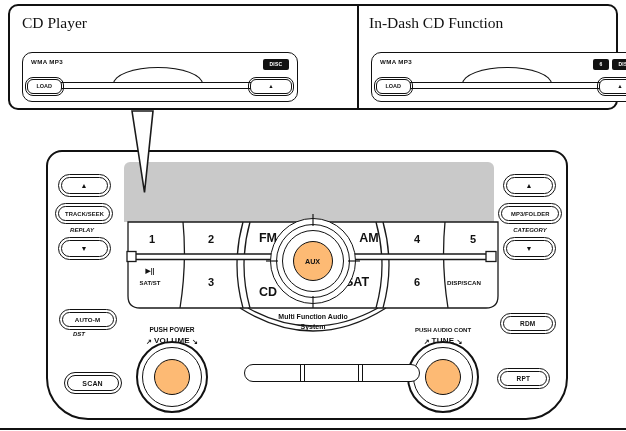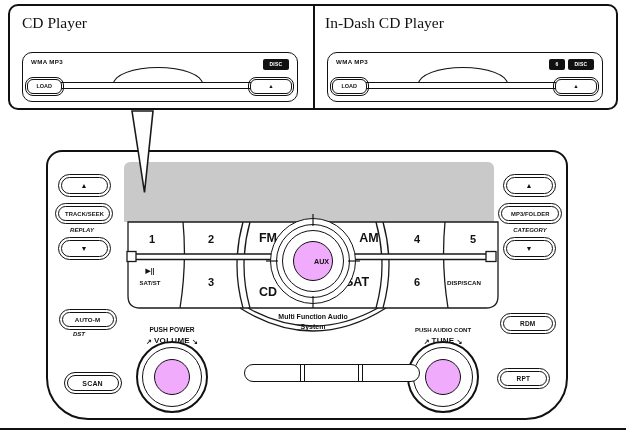--- a/index.html
+++ b/index.html
@@ -2,21 +2,21 @@
 <html><head>
 <meta charset="utf-8">
 <style>
   html,body{margin:0;padding:0;background:#fff;}
   .stage{position:relative;width:626px;height:431px;background:#fff;overflow:hidden;
          font-family:"Liberation Sans",sans-serif;color:#111;}
   svg.layer{position:absolute;left:0;top:0;pointer-events:none;}
 
   
   .callout{position:absolute;left:8px;top:4px;width:610px;height:106px;border:2.4px solid #111;
-           border-radius:10px;background:#fff;display:flex;box-sizing:border-box;}
+           border-radius:10px;background:#fff;display:flex;box-sizing:border-box;gap:44px;}
   .cell{position:relative;flex:0 0 303px;height:100%;}
   .cell.right{flex:1;border-left:2px solid #111;}
   .cell-title{position:absolute;left:12px;top:8px;font-family:"Liberation Serif",serif;
               font-size:15.5px;color:#111;white-space:nowrap;}
   .faceplate{position:absolute;left:12px;top:46px;width:276px;height:50px;border:1.6px solid #111;
              border-radius:10px;background:#fff;box-sizing:border-box;}
   .wma{position:absolute;left:8px;top:5px;font-size:10px;font-weight:bold;letter-spacing:.5px;
        transform:scale(.62);transform-origin:0 0;white-space:nowrap;}
   .badges{position:absolute;right:8px;top:6px;display:flex;gap:3px;}
   .badge{min-width:20px;height:11px;background:#111;color:#fff;display:inline-flex;align-items:center;
@@ -48,22 +48,22 @@
   .sc62{font-size:10px;transform:translate(-50%,-50%) scale(.62);}
   .sc66{font-size:10px;transform:translate(-50%,-50%) scale(.66);}
   .sc7{font-size:10px;transform:translate(-50%,-50%) scale(.7);}
   .it{font-style:italic;}
   .dialrow{display:flex;align-items:center;gap:2px;}
   .dialrow b{font-size:8px;letter-spacing:.3px;}
   .dialrow i{font-style:normal;font-size:7px;font-weight:bold;}
 
   .knob{position:absolute;border:1.4px solid #111;border-radius:50%;background:#fff;box-sizing:border-box;}
   .knob .ring{position:absolute;border:1.2px solid #111;border-radius:50%;}
-  .knob .hub{position:absolute;border:1.3px solid #111;border-radius:50%;background:#f0abfc;
-             display:flex;align-items:center;justify-content:flex-end;}
+  .knob .hub{position:absolute;border:1.3px solid #111;border-radius:50%;background:#fdba74;
+             display:flex;align-items:center;justify-content:center;}
   .knob .hub i{font-style:normal;font-weight:bold;font-size:10px;transform:scale(.72);}
   .knob.heavy{border-width:2.4px;}
 
   .blank-keys{position:absolute;left:244px;top:364px;width:176px;height:18px;border:1.5px solid #111;
               border-radius:9px;background:#fff;box-sizing:border-box;}
   .vline{position:absolute;top:0;bottom:0;width:0;border-left:1.2px solid #111;}
   .page-rule{position:absolute;left:0;top:428px;width:626px;height:1.8px;background:#111;}
 </style>
 </head>
 <body>
@@ -84,21 +84,21 @@
         <div class="slotline"></div>
         <div class="minipill" style="left:4px;top:26px;width:33px;height:13px">
           <i>LOAD</i>
           </div>
         <div class="minipill" style="right:5px;top:26px;width:40px;height:13px">
           <i>▲</i>
           </div>
       </div>
     </div>
     <div class="cell right">
-      <div class="cell-title" style="left:10px">In-Dash CD Player</div>
+      <div class="cell-title" style="left:10px">In-Dash CD Function</div>
       <div class="faceplate">
         <span class="wma">WMA MP3</span>
         <div class="badges">
           <span class="badge stack">
               <i>6</i>
             </span>
           <span class="badge">
               <i>DISC</i>
             </span>
         </div>

